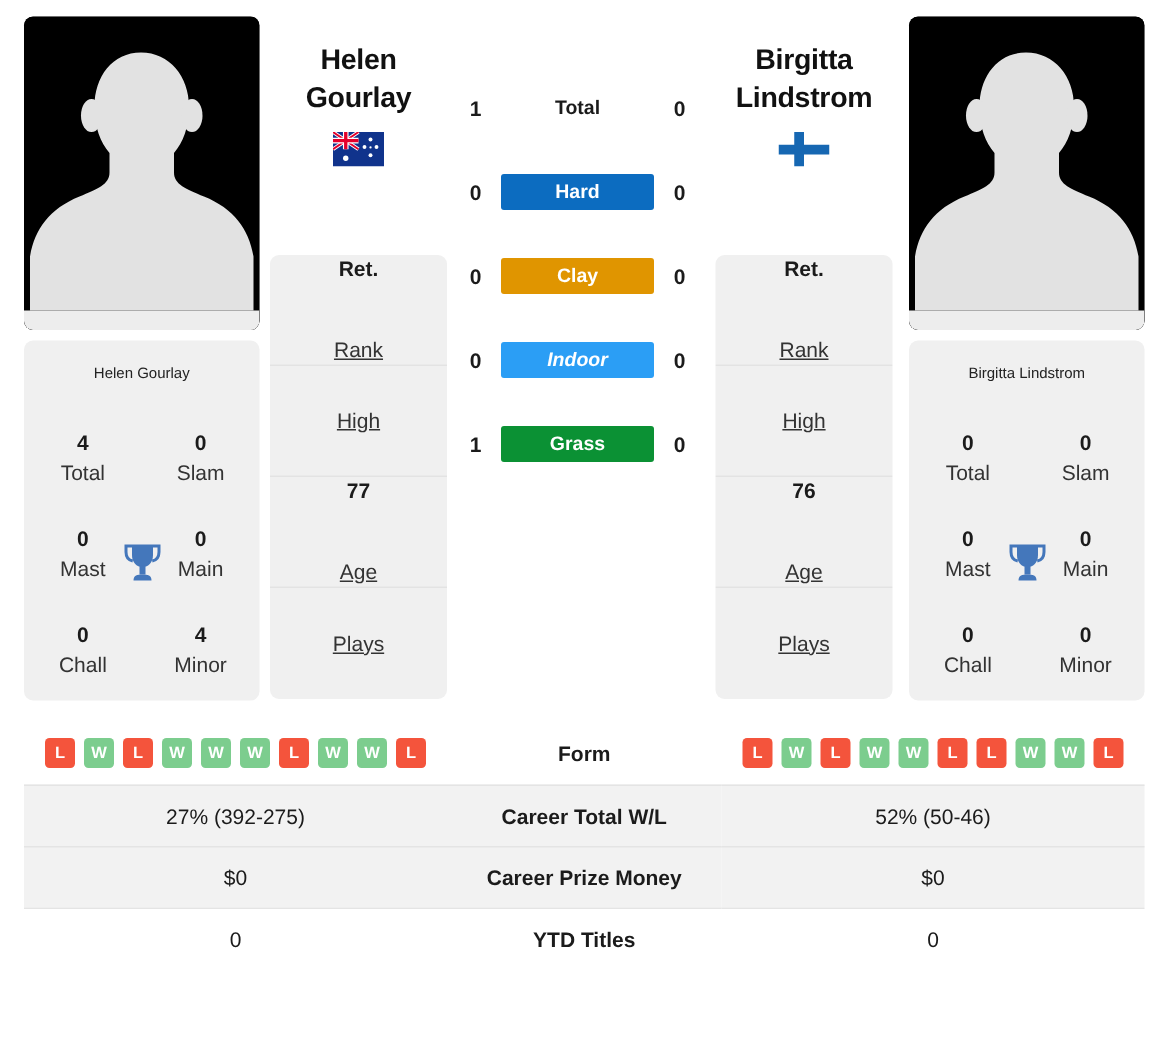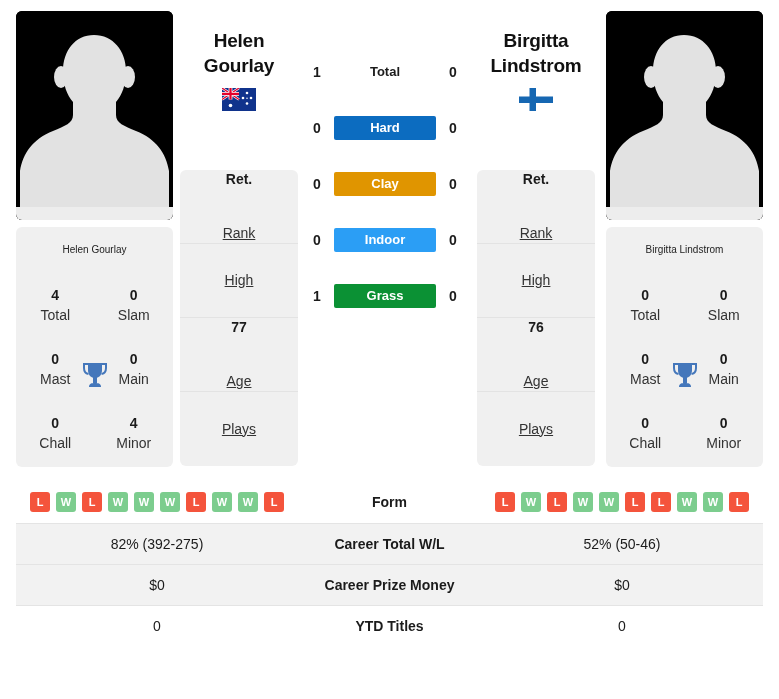--- a/index.html
+++ b/index.html
@@ -303,21 +303,21 @@
         <div class="surf-label" style="background: rgb(12, 108, 192);">Hard</div>
         <div class="surf-score">0</div>
       </div>
       <div class="surface-row">
         <div class="surf-score">0</div>
         <div class="surf-label" style="background: rgb(224, 149, 0);">Clay</div>
         <div class="surf-score">0</div>
       </div>
       <div class="surface-row">
         <div class="surf-score">0</div>
-        <div class="surf-label" style="background: rgb(43, 158, 245);">Indoor</div>
+        <div class="surf-label" style="background: rgb(43, 158, 245); font-style: italic;">Indoor</div>
         <div class="surf-score">0</div>
       </div>
       <div class="surface-row">
         <div class="surf-score">1</div>
         <div class="surf-label" style="background: rgb(11, 145, 52);">Grass</div>
         <div class="surf-score">0</div>
       </div>
     </div>
 
   <div class="info-card left">
@@ -477,21 +477,21 @@
             <span class="form-badge W">W</span>
             <span class="form-badge L">L</span>
             <span class="form-badge L">L</span>
             <span class="form-badge W">W</span>
             <span class="form-badge W">W</span>
             <span class="form-badge L">L</span>
           </div>
         </td>
       </tr>
       <tr class="alt">
-        <td class="col-side">82% (392-275)</td>
+        <td class="col-side">27% (392-275)</td>
         <td class="col-mid">Career Total W/L</td>
         <td class="col-side">52% (50-46)</td>
       </tr>
       <tr class="alt">
         <td class="col-side">$0</td>
         <td class="col-mid">Career Prize Money</td>
         <td class="col-side">$0</td>
       </tr>
       <tr>
         <td class="col-side">0</td>

